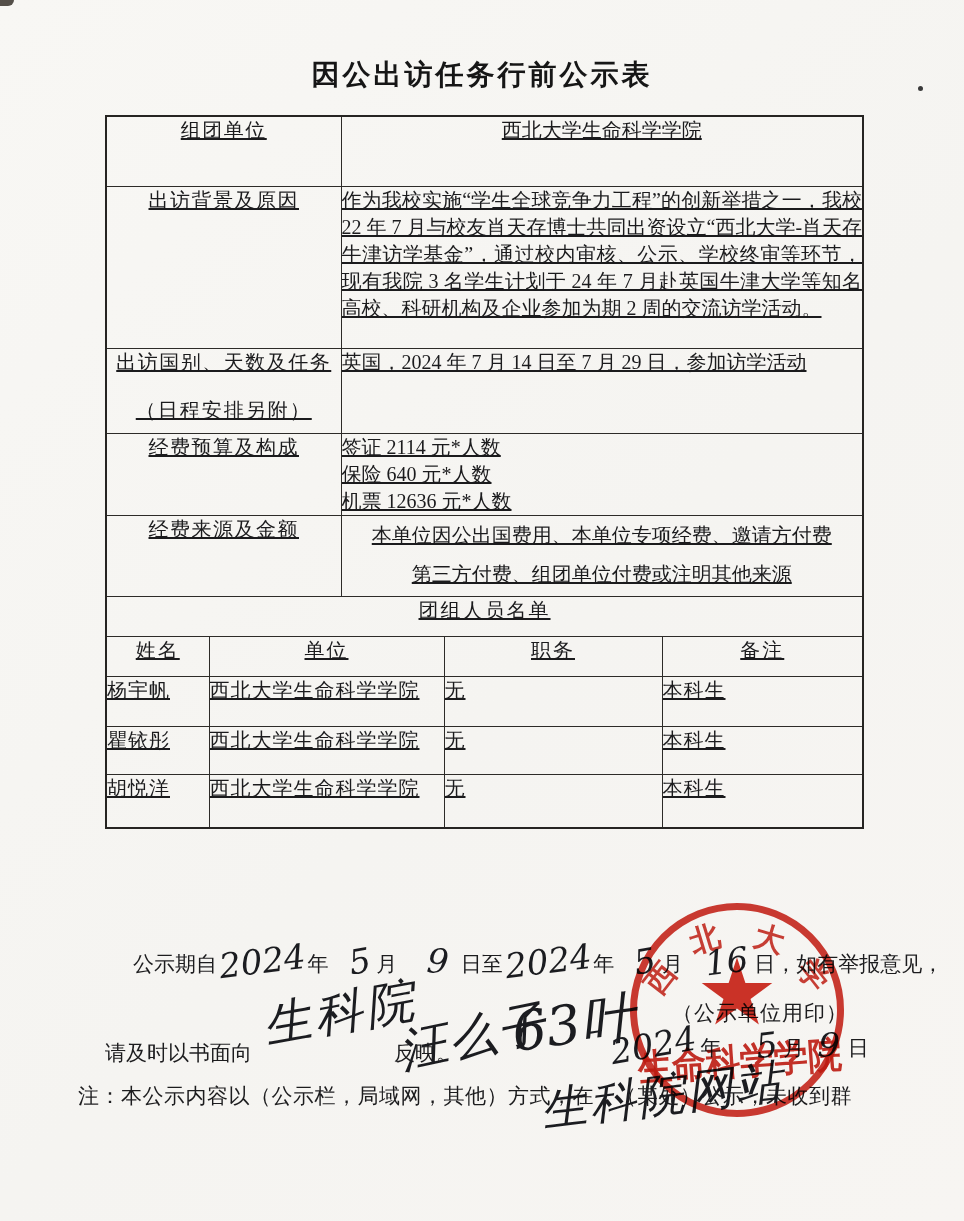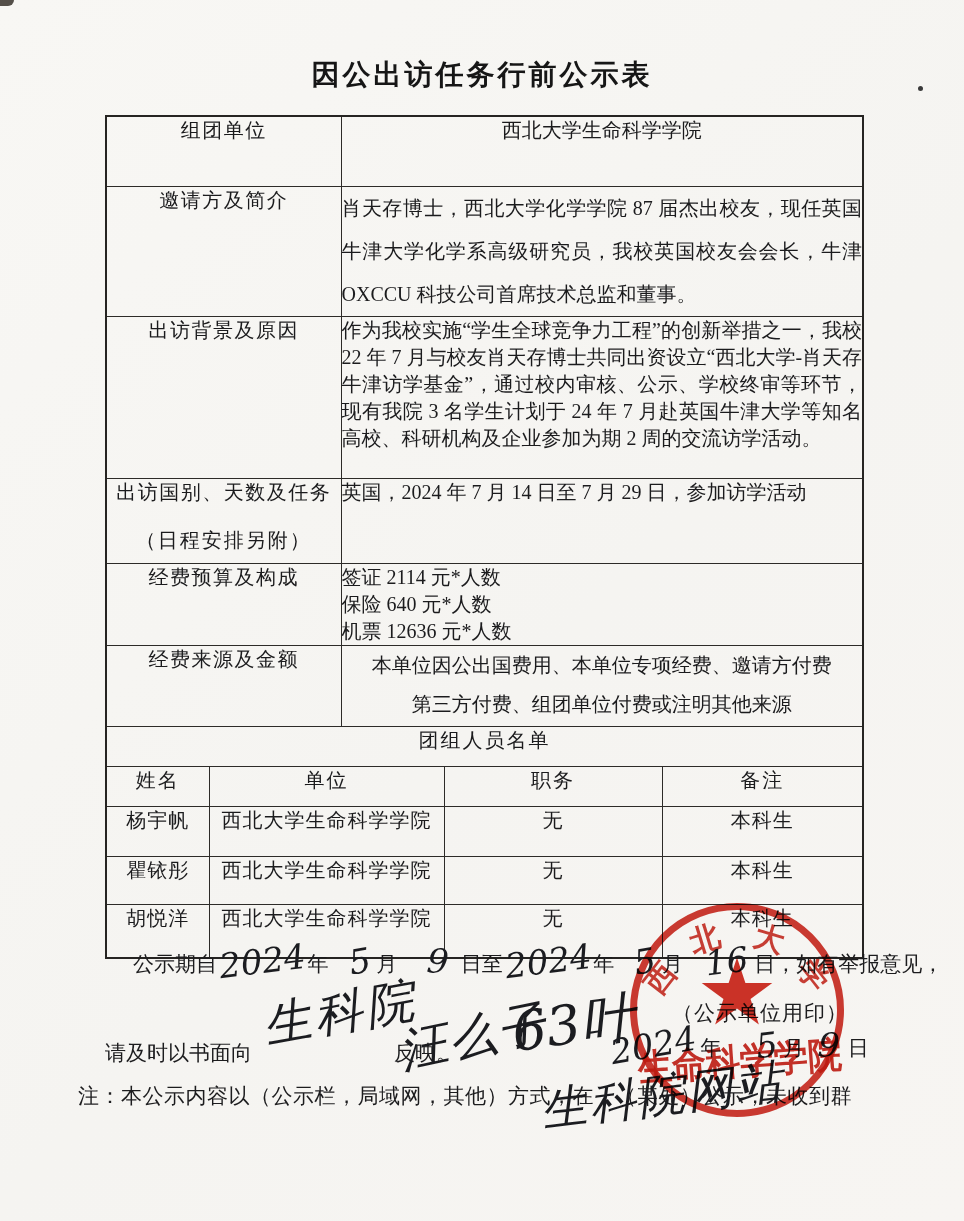--- a/index.html
+++ b/index.html
@@ -13,41 +13,41 @@
   .speck{position:absolute;background:#3a3a3a;border-radius:50%;}
   .s1{left:0px;top:0px;width:14px;height:6px;border-radius:0 0 8px 0;background:#55504a;}
   .s2{left:918px;top:86px;width:5px;height:5px;}
   .title{
     position:absolute;top:56px;left:0;width:964px;margin:0;
     text-align:center;font-size:28px;font-weight:bold;letter-spacing:3px;color:#161616;
   }
   table.form{
     position:absolute;left:105px;top:115px;width:757px;
     border-collapse:collapse;table-layout:fixed;
-    font-size:20px;color:#1b1b1d;
+    font-size:20px;color:#1b1b1d;text-decoration:underline;
   }
   table.form td{
     border:1.6px solid #2d2b28;
     padding:0;vertical-align:top;overflow:hidden;
   }
   table.form{border:2.5px solid #262422;}
   td.lbl{
     text-align:center;padding-top:11px;letter-spacing:1.5px;line-height:1.3;
   }
   td.val{padding:7px 12px 0 14px;text-align:justify;}
   .lh-wide{line-height:2.15;}
   .lh-tight{line-height:1.36;}
   .v-center{text-align:center;}
   .line{display:block;}
   .lines-sp .line{line-height:1.95;}
   td.band{
     text-align:center;vertical-align:middle;letter-spacing:2px;padding:4px 0 6px 0;
   }
   td.hcell{text-align:center;vertical-align:middle;letter-spacing:2px;}
-  td.pcell{text-align:center;vertical-align:middle;letter-spacing:1px;}
+  td.pcell{text-align:left;vertical-align:middle;letter-spacing:1px;}
   .lbl2{display:block;margin-top:22px;letter-spacing:2px;}
 
   
   .printed{position:absolute;font-size:21px;color:#1c1c1e;white-space:nowrap;}
   .f1{top:944px;left:133px;display:flex;align-items:flex-end;}
   .f2{top:1039px;left:105px;}
   .f2 .gap{display:inline-block;width:142px;}
   .stamp-cap{top:999px;left:672px;letter-spacing:1px;text-align:center;}
   .fdate{top:1028px;left:610px;display:flex;align-items:flex-end;}
   .note1{top:1082px;left:78px;letter-spacing:0.5px;}
@@ -109,24 +109,20 @@
       <col style="width:103px">
         <col style="width:132px">
         <col style="width:103px">
       <col style="width:218px">
         <col style="width:201px">
     </colgroup>
     <tbody>
         <tr style="height:70px">
       <td colspan="2" class="lbl">组团单位</td>
       <td colspan="3" class="val v-center" style="text-align:center;">西北大学生命科学学院</td>
-    </tr>
-    <tr style="height:120px">
-      <td colspan="2" class="lbl">邀请方及简介</td>
-      <td colspan="3" class="val lh-wide">肖天存博士，西北大学化学学院 87 届杰出校友，现任英国牛津大学化学系高级研究员，我校英国校友会会长，牛津 OXCCU 科技公司首席技术总监和董事。</td>
     </tr>
     <tr style="height:162px">
       <td colspan="2" class="lbl">出访背景及原因</td>
       <td colspan="3" class="val lh-tight">作为我校实施“学生全球竞争力工程”的创新举措之一，我校 22 年 7 月与校友肖天存博士共同出资设立“西北大学-肖天存牛津访学基金”，通过校内审核、公示、学校终审等环节，现有我院 3 名学生计划于 24 年 7 月赴英国牛津大学等知名高校、科研机构及企业参加为期 2 周的交流访学活动。</td>
     </tr>
     <tr style="height:85px">
       <td colspan="2" class="lbl">
         <span class="line">出访国别、天数及任务</span>
         <span class="lbl2">（日程安排另附）</span>
       </td>

